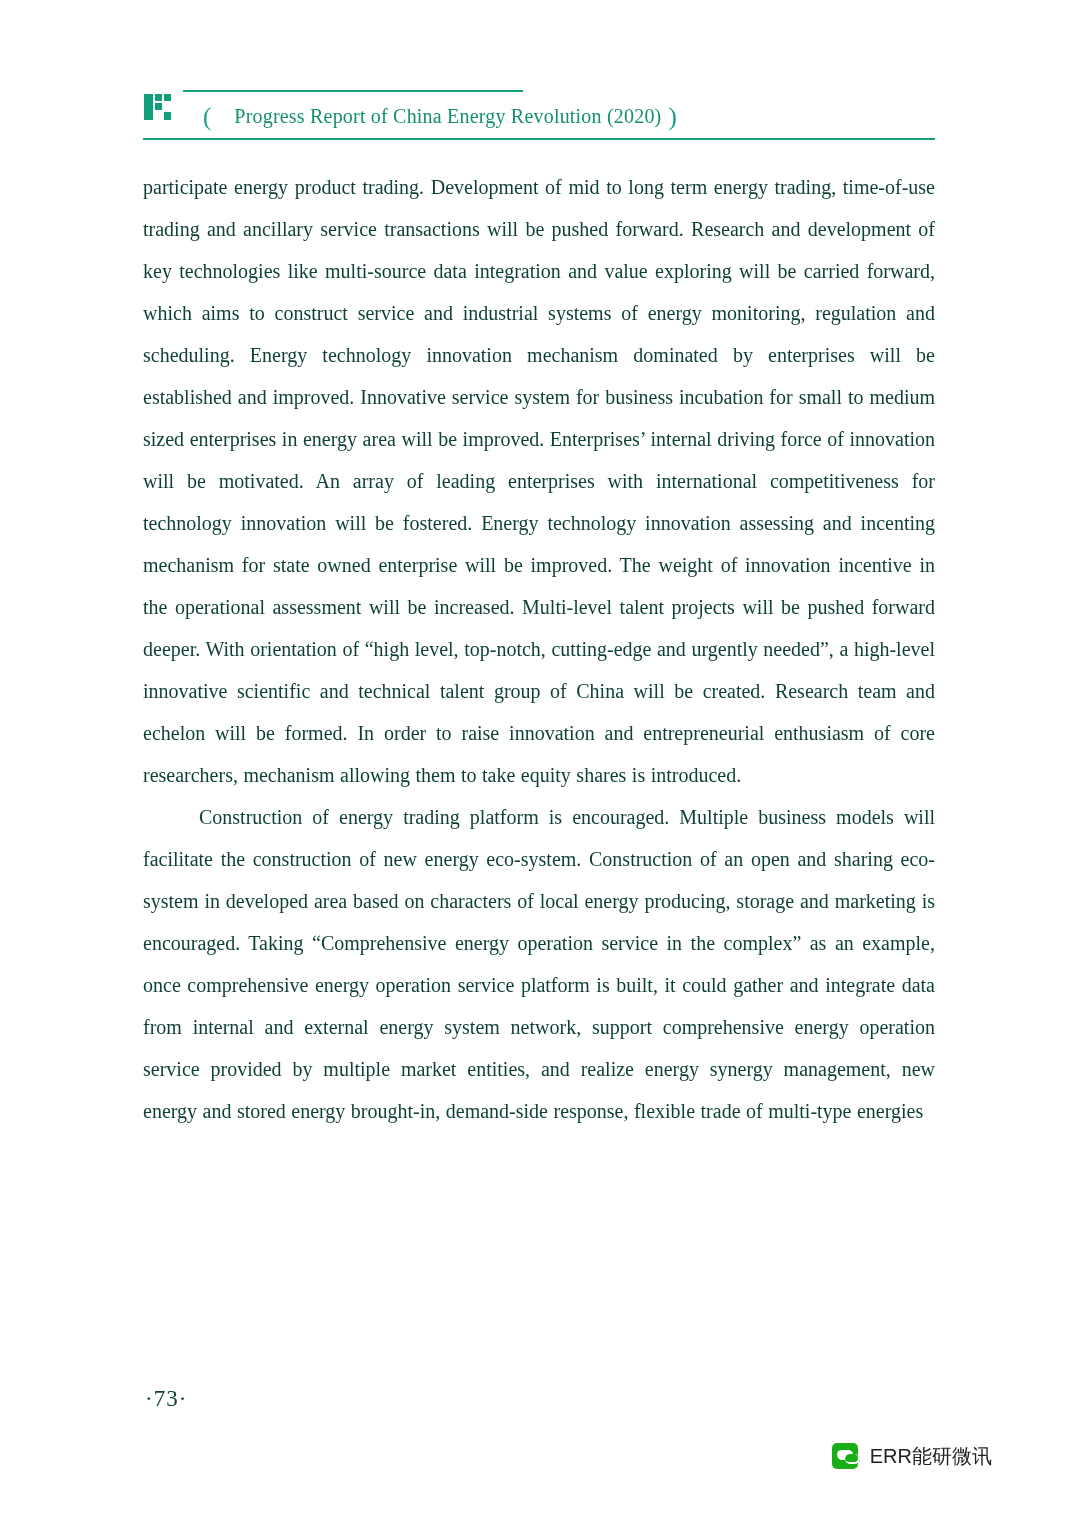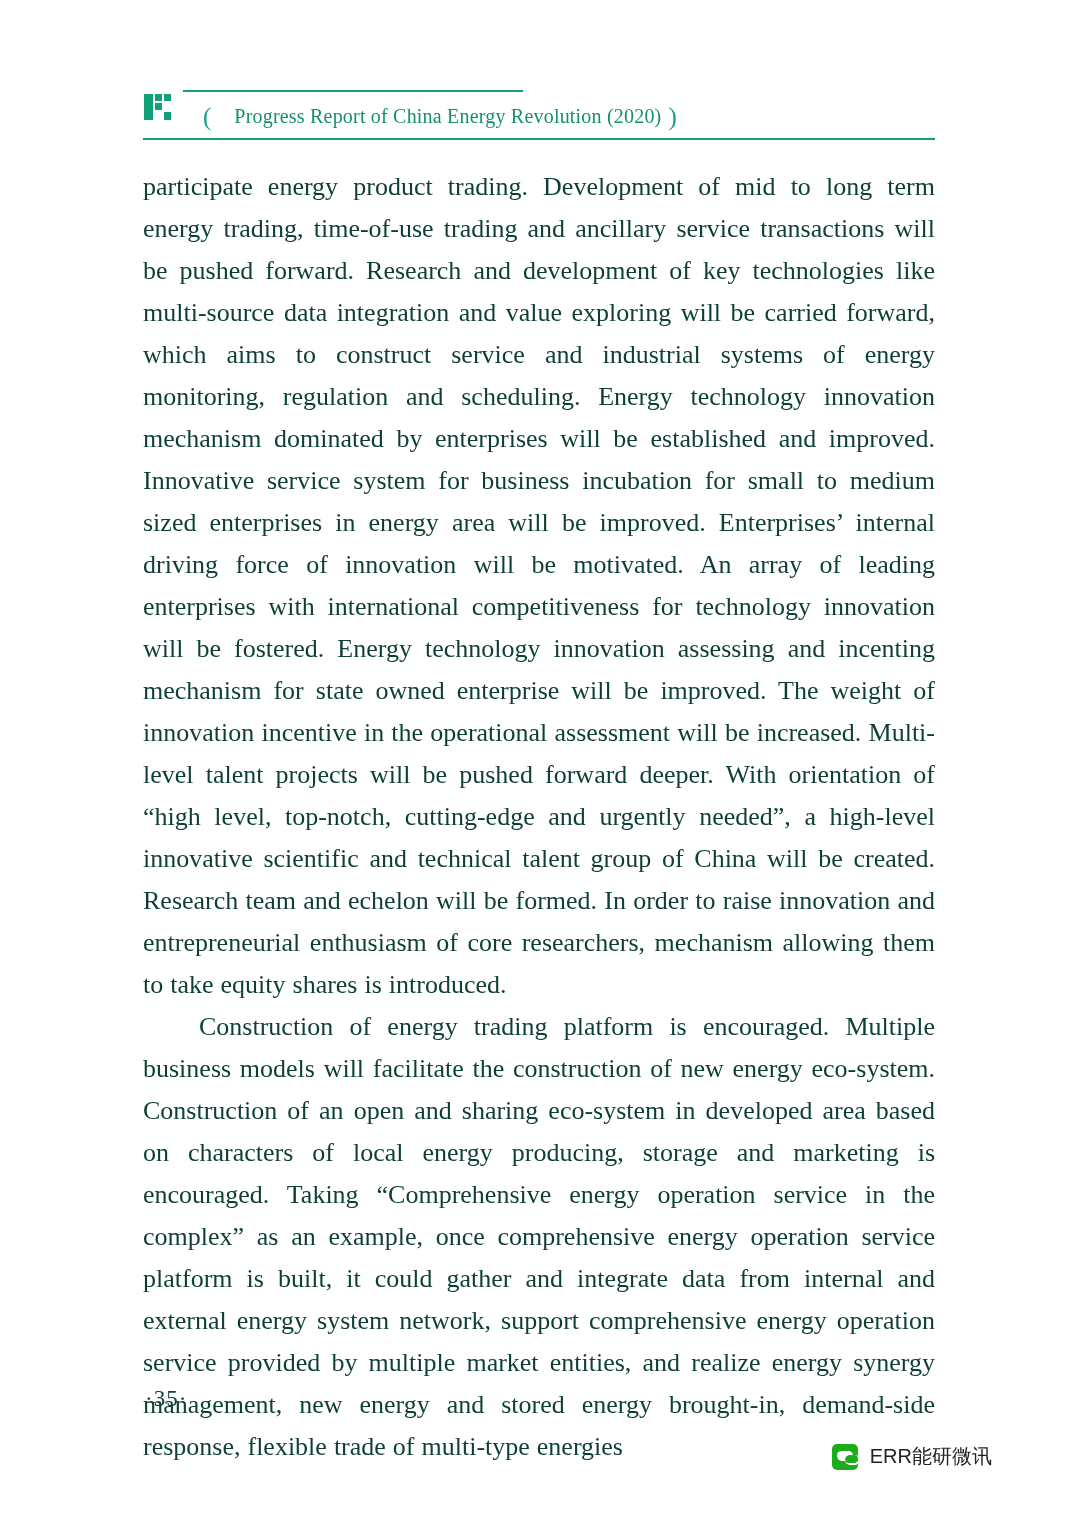--- a/index.html
+++ b/index.html
@@ -80,21 +80,21 @@
 
   
   .content {
     position: absolute;
     left: 143px;
     top: 166px;
     width: 792px;
   }
   .para {
     font-family: "Liberation Serif", serif;
-    font-size: 26px;
+    font-size: 20px;
     line-height: 42px;
     color: #0d3f36;
     text-align: justify;
     text-justify: inter-word;
     margin: 0;
     word-spacing: 0.5px;
   }
   .para + .para { margin-top: 0px; }
   .indent { text-indent: 56px; }
   .lead {
@@ -110,21 +110,21 @@
     font-size: 23px;
     color: #0d3f36;
     letter-spacing: 1px;
   }
 
   .watermark {
     position: absolute;
     right: 88px;
     top: 1443px;
     display: flex;
-    align-items: flex-end;
+    align-items: flex-start;
     gap: 12px;
     padding-left: 15px;
   }
   .wm-badge {
     width: 26px;
     height: 26px;
     border-radius: 5px;
     background: #1aad19;
     position: relative;
     flex: none;
@@ -179,20 +179,20 @@
       <span class="paren">)</span>
     </div>
     <div class="header-rule-bottom"></div>
   </div>
 
   <div class="content">
     <p class="para">participate energy product trading. Development of mid to long term energy trading, time-of-use trading and ancillary service transactions will be pushed forward. Research and development of key technologies like multi-source data integration and value exploring will be carried forward, which aims to construct service and industrial systems of energy monitoring, regulation and scheduling. Energy technology innovation mechanism dominated by enterprises will be established and improved. Innovative service system for business incubation for small to medium sized enterprises in energy area will be improved. Enterprises’ internal driving force of innovation will be motivated. An array of leading enterprises with international competitiveness for technology innovation will be fostered. Energy technology innovation assessing and incenting mechanism for state owned enterprise will be improved. The weight of innovation incentive in the operational assessment will be increased. Multi-level talent projects will be pushed forward deeper. With orientation of “high level, top-notch, cutting-edge and urgently needed”, a high-level innovative scientific and technical talent group of China will be created. Research team and echelon will be formed. In order to raise innovation and entrepreneurial enthusiasm of core researchers, mechanism allowing them to take equity shares is introduced.</p>
     <p class="para indent"><span class="lead">Construction of energy trading platform is encouraged. Multiple business models will facilitate the construction of new energy eco-system.</span><span> Construction of an open and sharing eco-system in developed area based on characters of local energy producing, storage and marketing is encouraged. Taking “Comprehensive energy operation service in the complex” as an example, once comprehensive energy operation service platform is built, it could gather and integrate data from internal and external energy system network, support comprehensive energy operation service provided by multiple market entities, and realize energy synergy management, new energy and stored energy brought-in, demand-side response, flexible trade of multi-type energies</span></p>
   </div>
 
-  <div class="page-number">·35·</div>
+  <div class="page-number">·73·</div>
 
   <div class="watermark">
     <div class="wm-badge"></div>
     <div class="wm-text">ERR能研微讯</div>
   </div>
 
 </div>
 
 </body></html>

